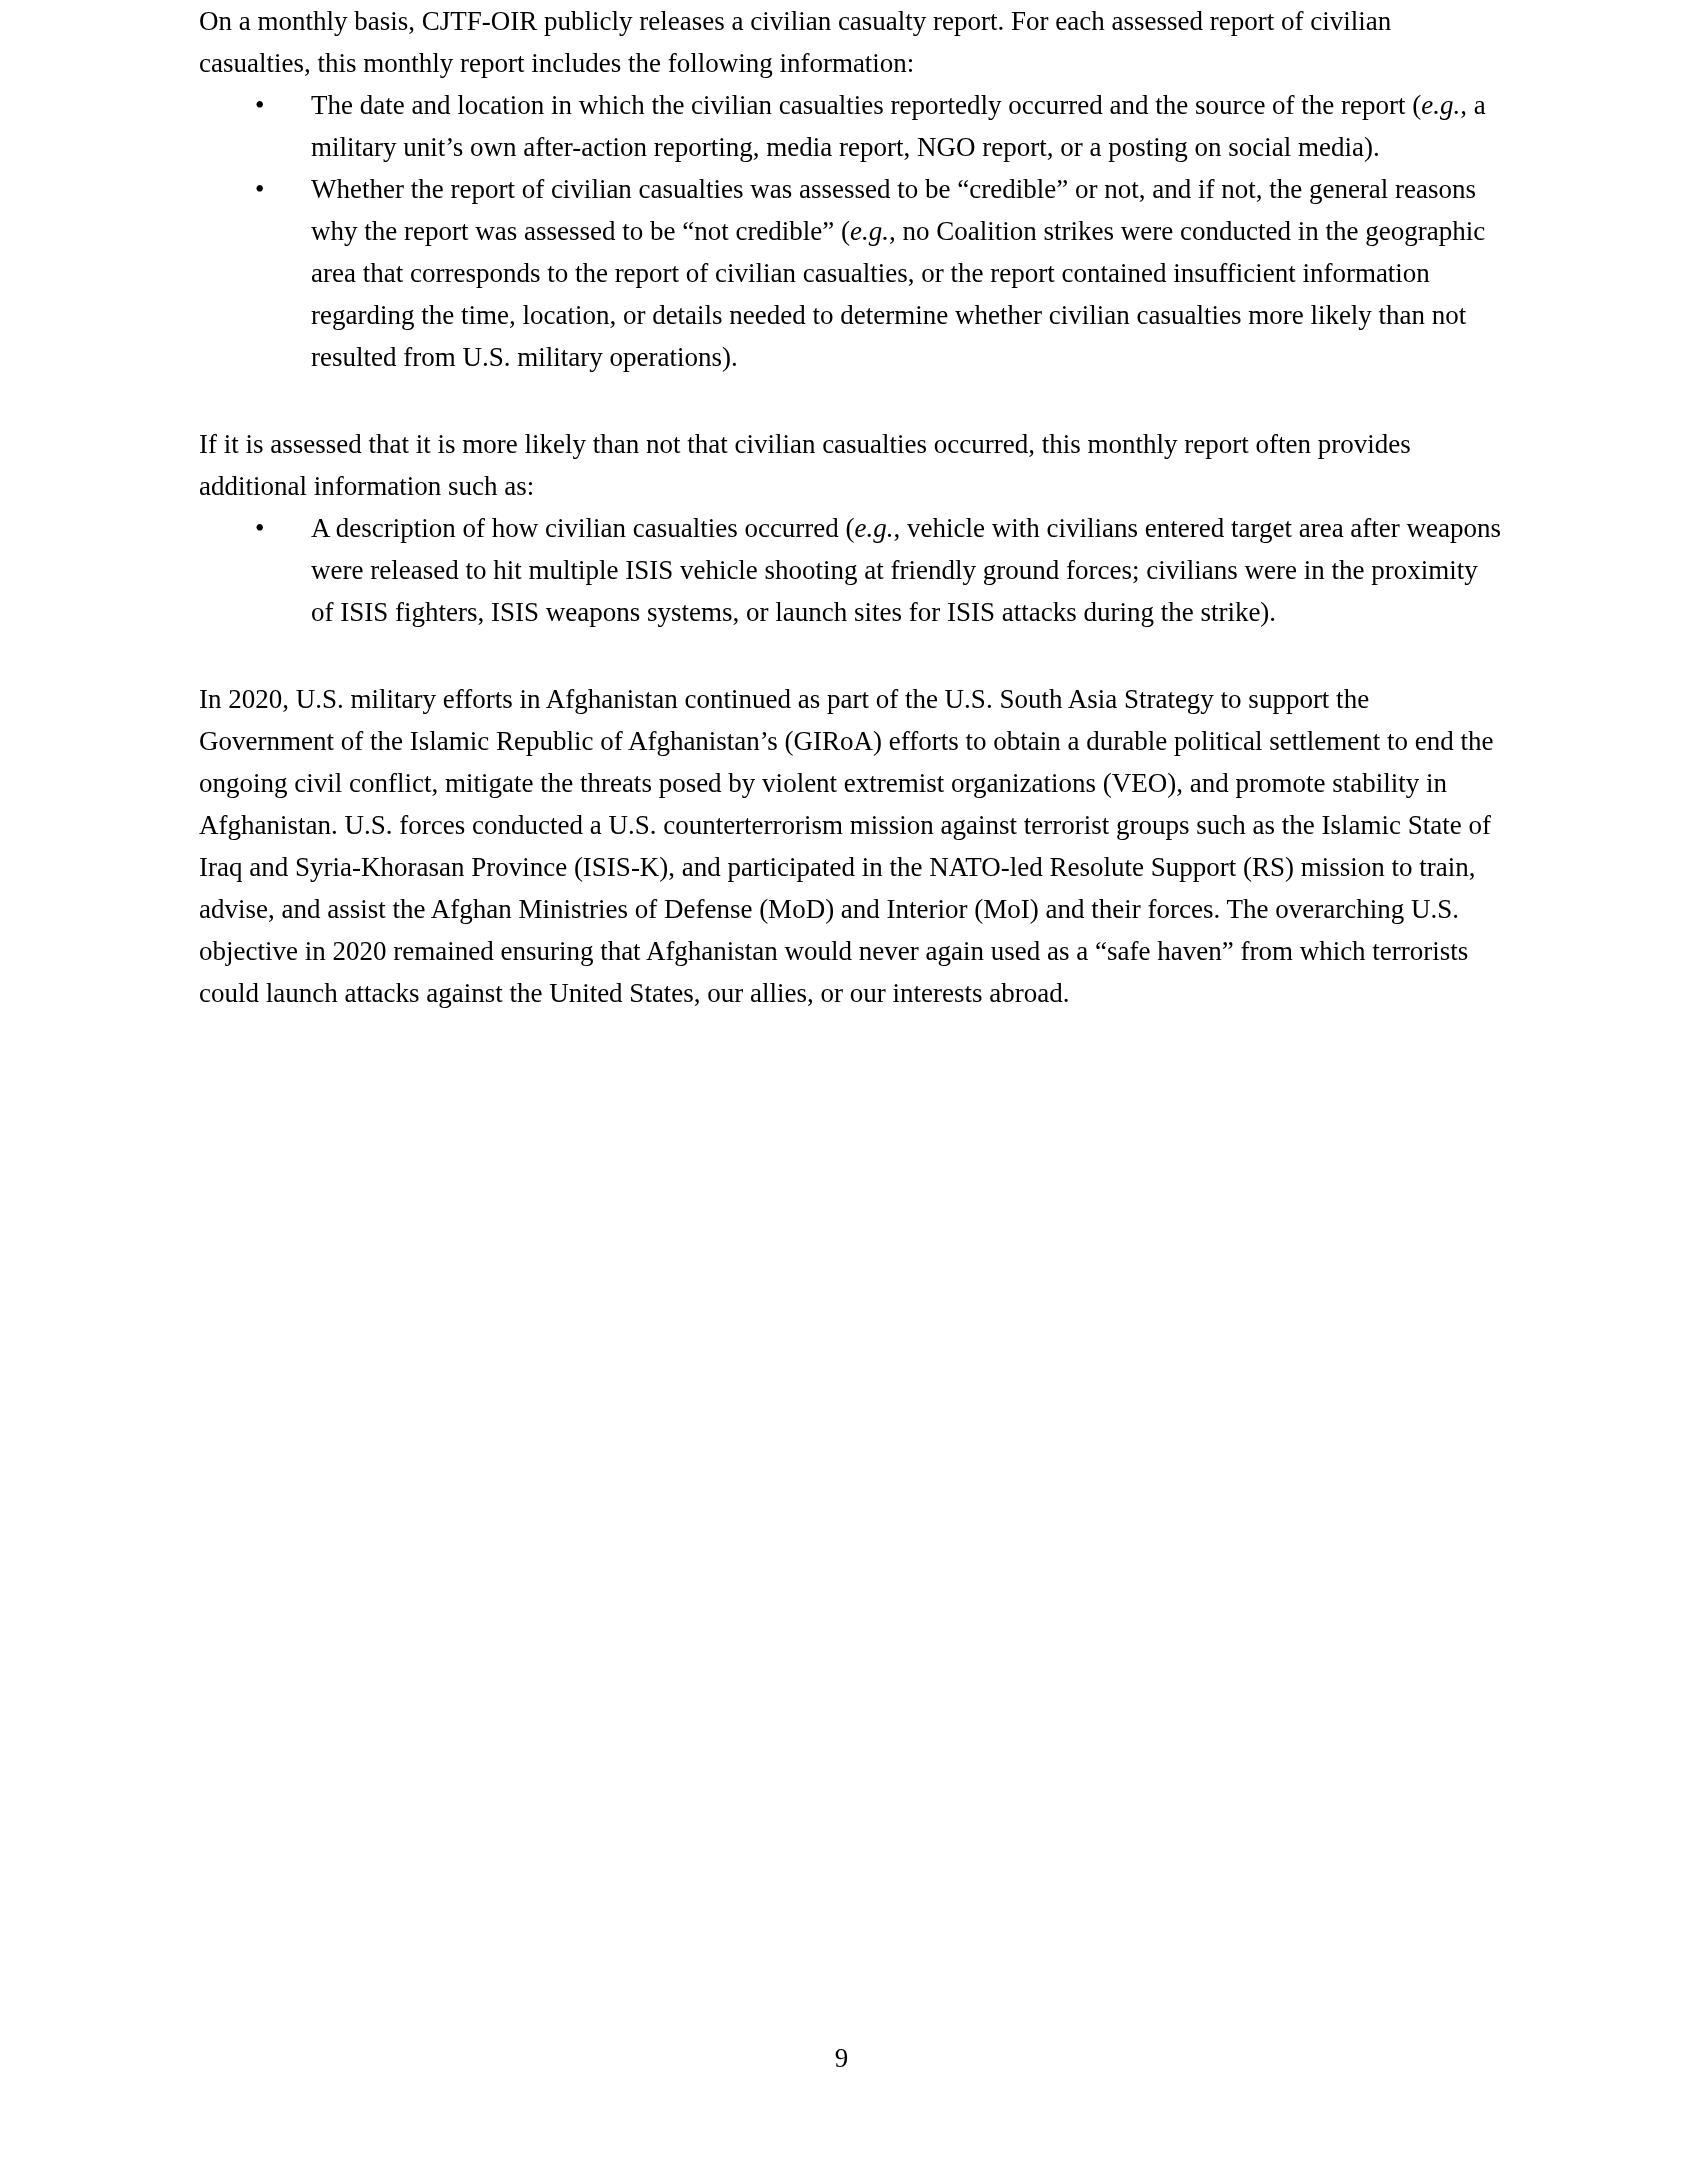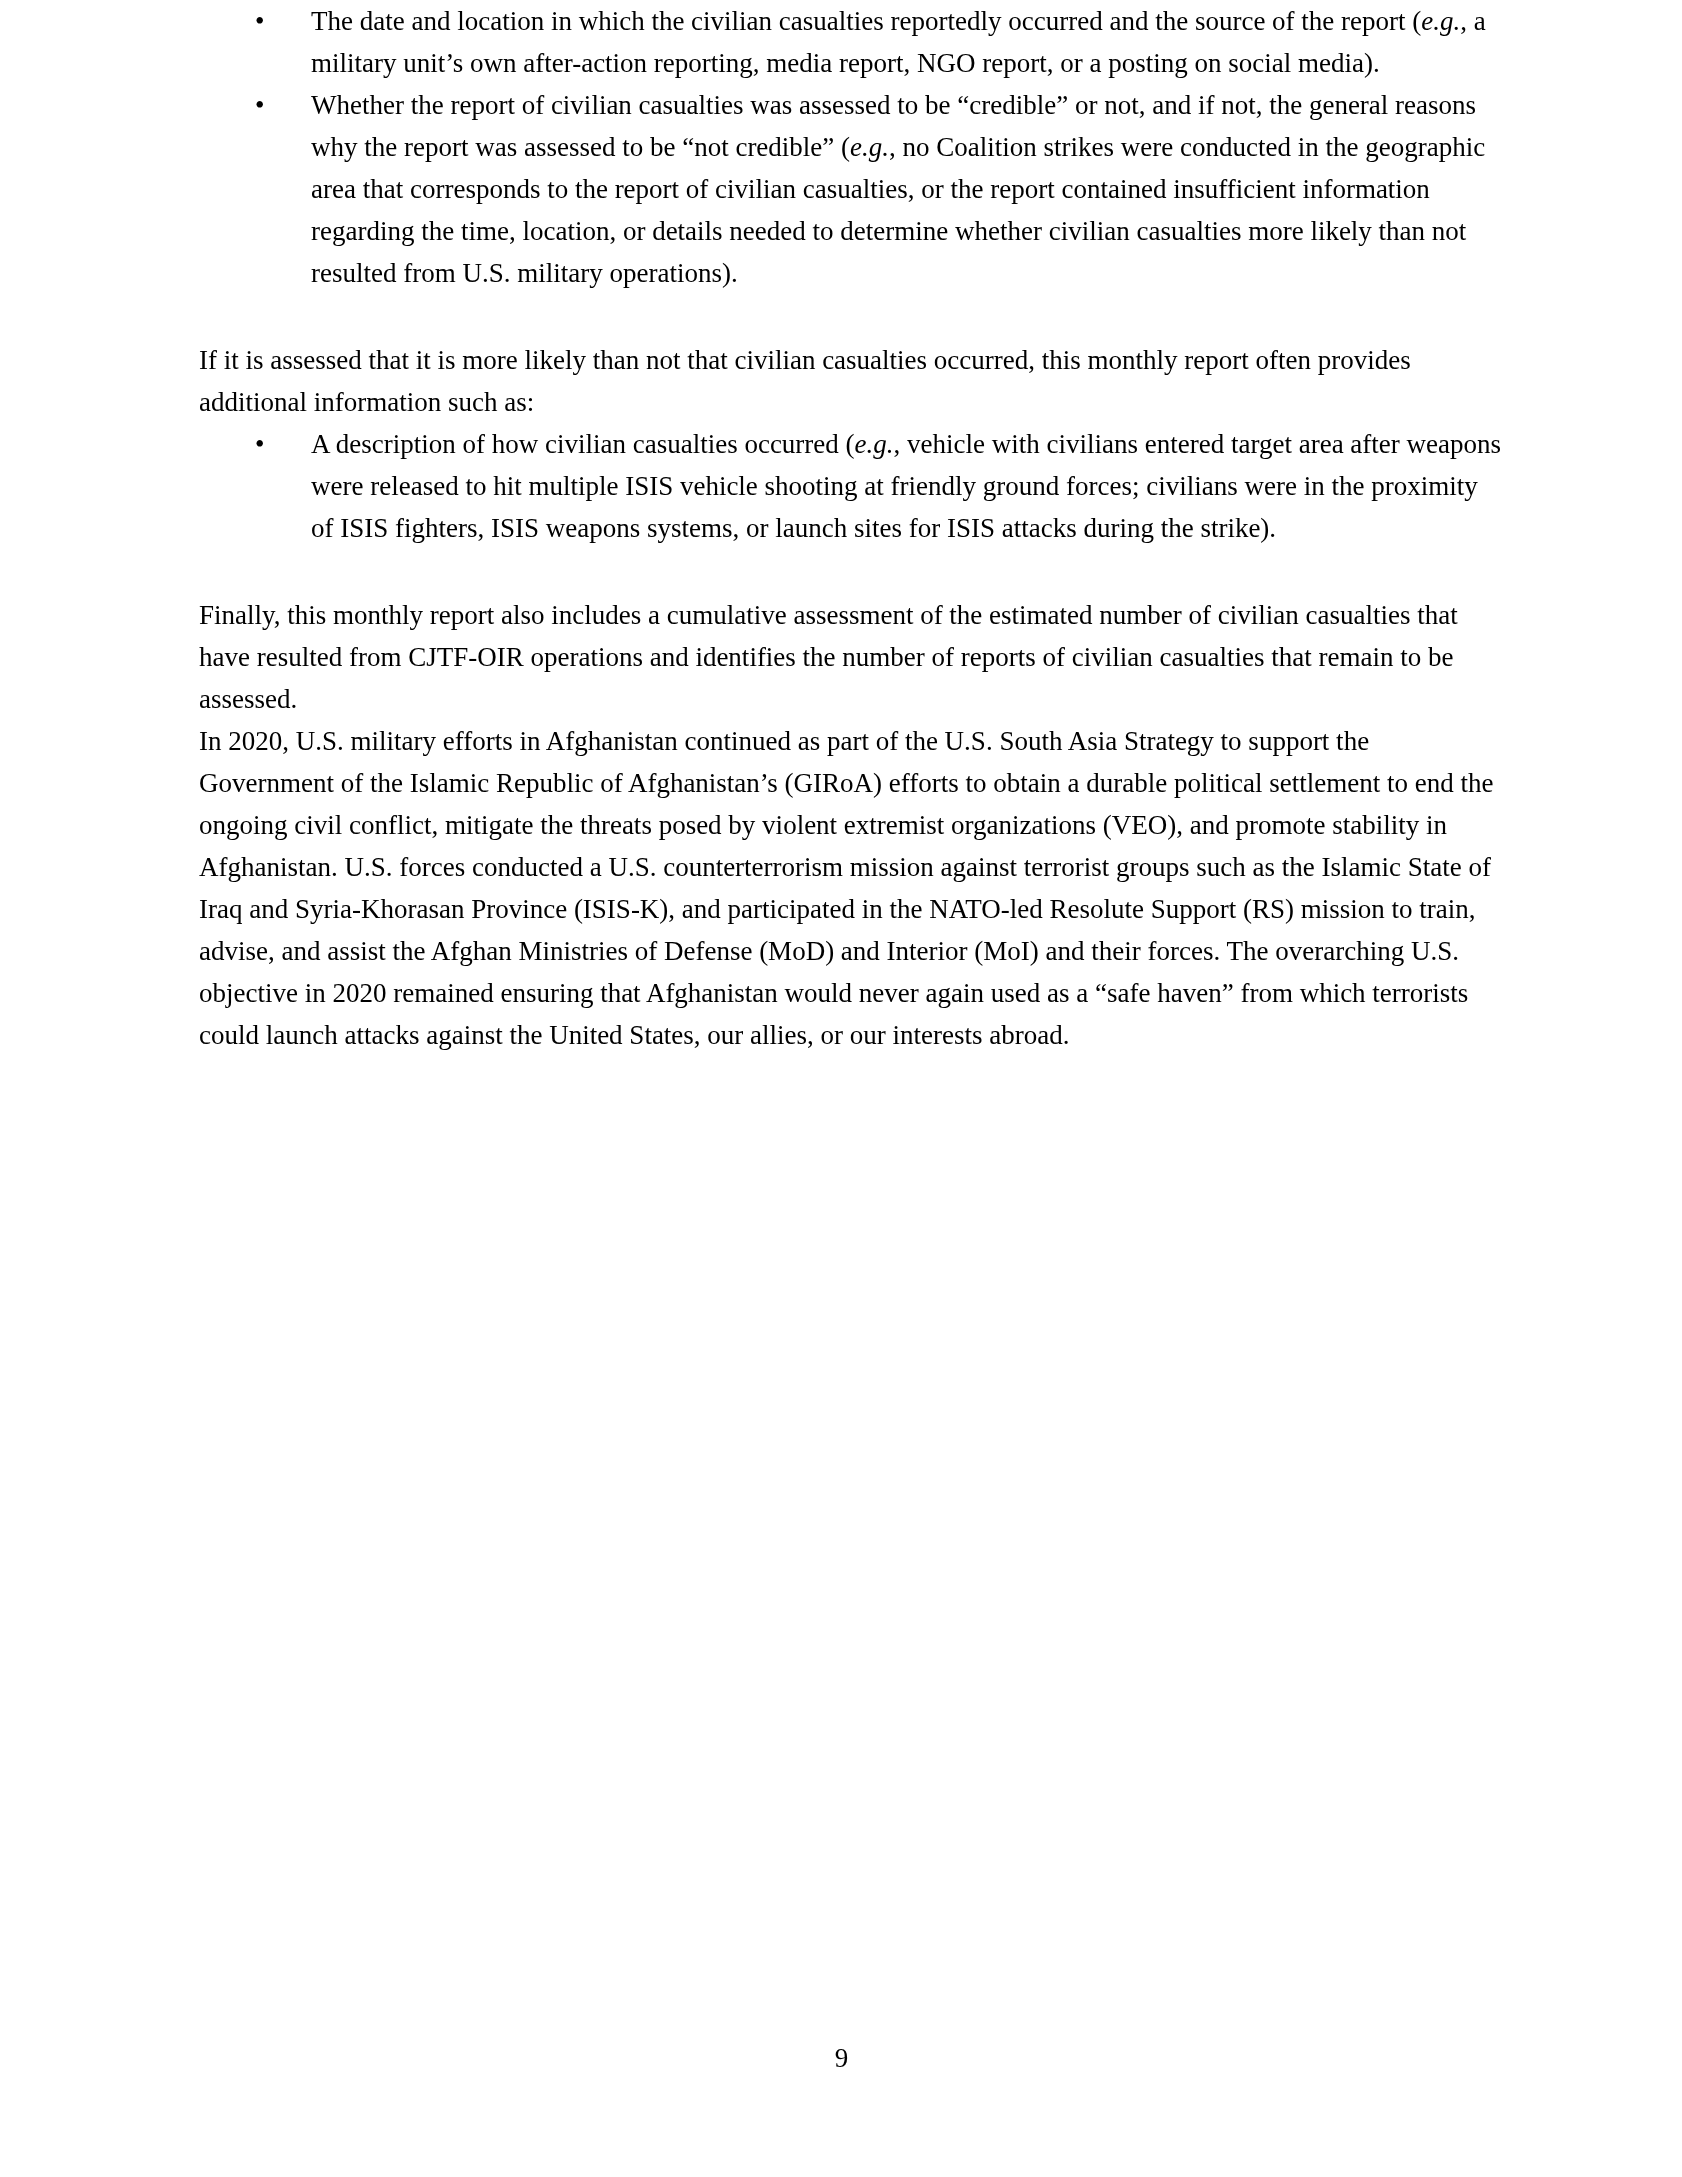--- a/index.html
+++ b/index.html
@@ -93,20 +93,24 @@
   .spacer-md { height: 45px; }
 </style>
 </head>
 <body>
 
 <div class="page">
 
 
   <div class="content">
 
+    <p class="body-text gap-para">
+      <span>On a monthly basis, CJTF-OIR publicly releases a civilian casualty report.  For each assessed</span>
+      <span>report of civilian casualties, this monthly report includes the following information:</span>
+    </p>
 
     <ul class="bullet-list">
       <li>
         <span class="bullet-dot"></span>
         <span>The date and location in which the civilian casualties reportedly occurred and the source of the report (</span><em>e.g.</em><span>, a military unit’s own after-action reporting, media report, NGO report, or a posting on social media).</span>
       </li>
       <li>
         <span class="bullet-dot"></span>
         <span>Whether the report of civilian casualties was assessed to be “credible” or not, and if not, the general reasons why the report was assessed to be “not credible” (</span><em>e.g.</em><span>, no Coalition strikes were conducted in the geographic area that corresponds to the report of civilian casualties, or the report contained insufficient information regarding the time, location, or details needed to determine whether civilian casualties more likely than not resulted from U.S. military operations).</span>
       </li>
@@ -121,21 +125,20 @@
 
     <ul class="bullet-list">
       <li>
         <span class="bullet-dot"></span>
         <span>A description of how civilian casualties occurred (</span><em>e.g.</em><span>, vehicle with civilians entered target area after weapons were released to hit multiple ISIS vehicle shooting at friendly ground forces; civilians were in the proximity of ISIS fighters, ISIS weapons systems, or launch sites for ISIS attacks during the strike).</span>
       </li>
     </ul>
 
     <div class="spacer-md"></div>
 
-    <p class="body-text">Finally, this monthly report also includes a cumulative assessment of the estimated number of civilian casualties that have resulted from CJTF-OIR operations and identifies the number of reports of civilian casualties that remain to be assessed.</p>
 
 
     <p class="body-text">In 2020, U.S. military efforts in Afghanistan continued as part of the U.S. South Asia Strategy to support the Government of the Islamic Republic of Afghanistan’s (GIRoA) efforts to obtain a durable political settlement to end the ongoing civil conflict, mitigate the threats posed by violent extremist organizations (VEO), and promote stability in Afghanistan.  U.S. forces conducted a U.S. counterterrorism mission against terrorist groups such as the Islamic State of Iraq and Syria-Khorasan Province (ISIS-K), and participated in the NATO-led Resolute Support (RS) mission to train, advise, and assist the Afghan Ministries of Defense (MoD) and Interior (MoI) and their forces.  The overarching U.S. objective in 2020 remained ensuring that Afghanistan would never again used as a “safe haven” from which terrorists could launch attacks against the United States, our allies, or our interests abroad.</p>
 
     <div class="spacer-sm"></div>
 
 
   </div>
 
   <div class="page-number">9</div>

